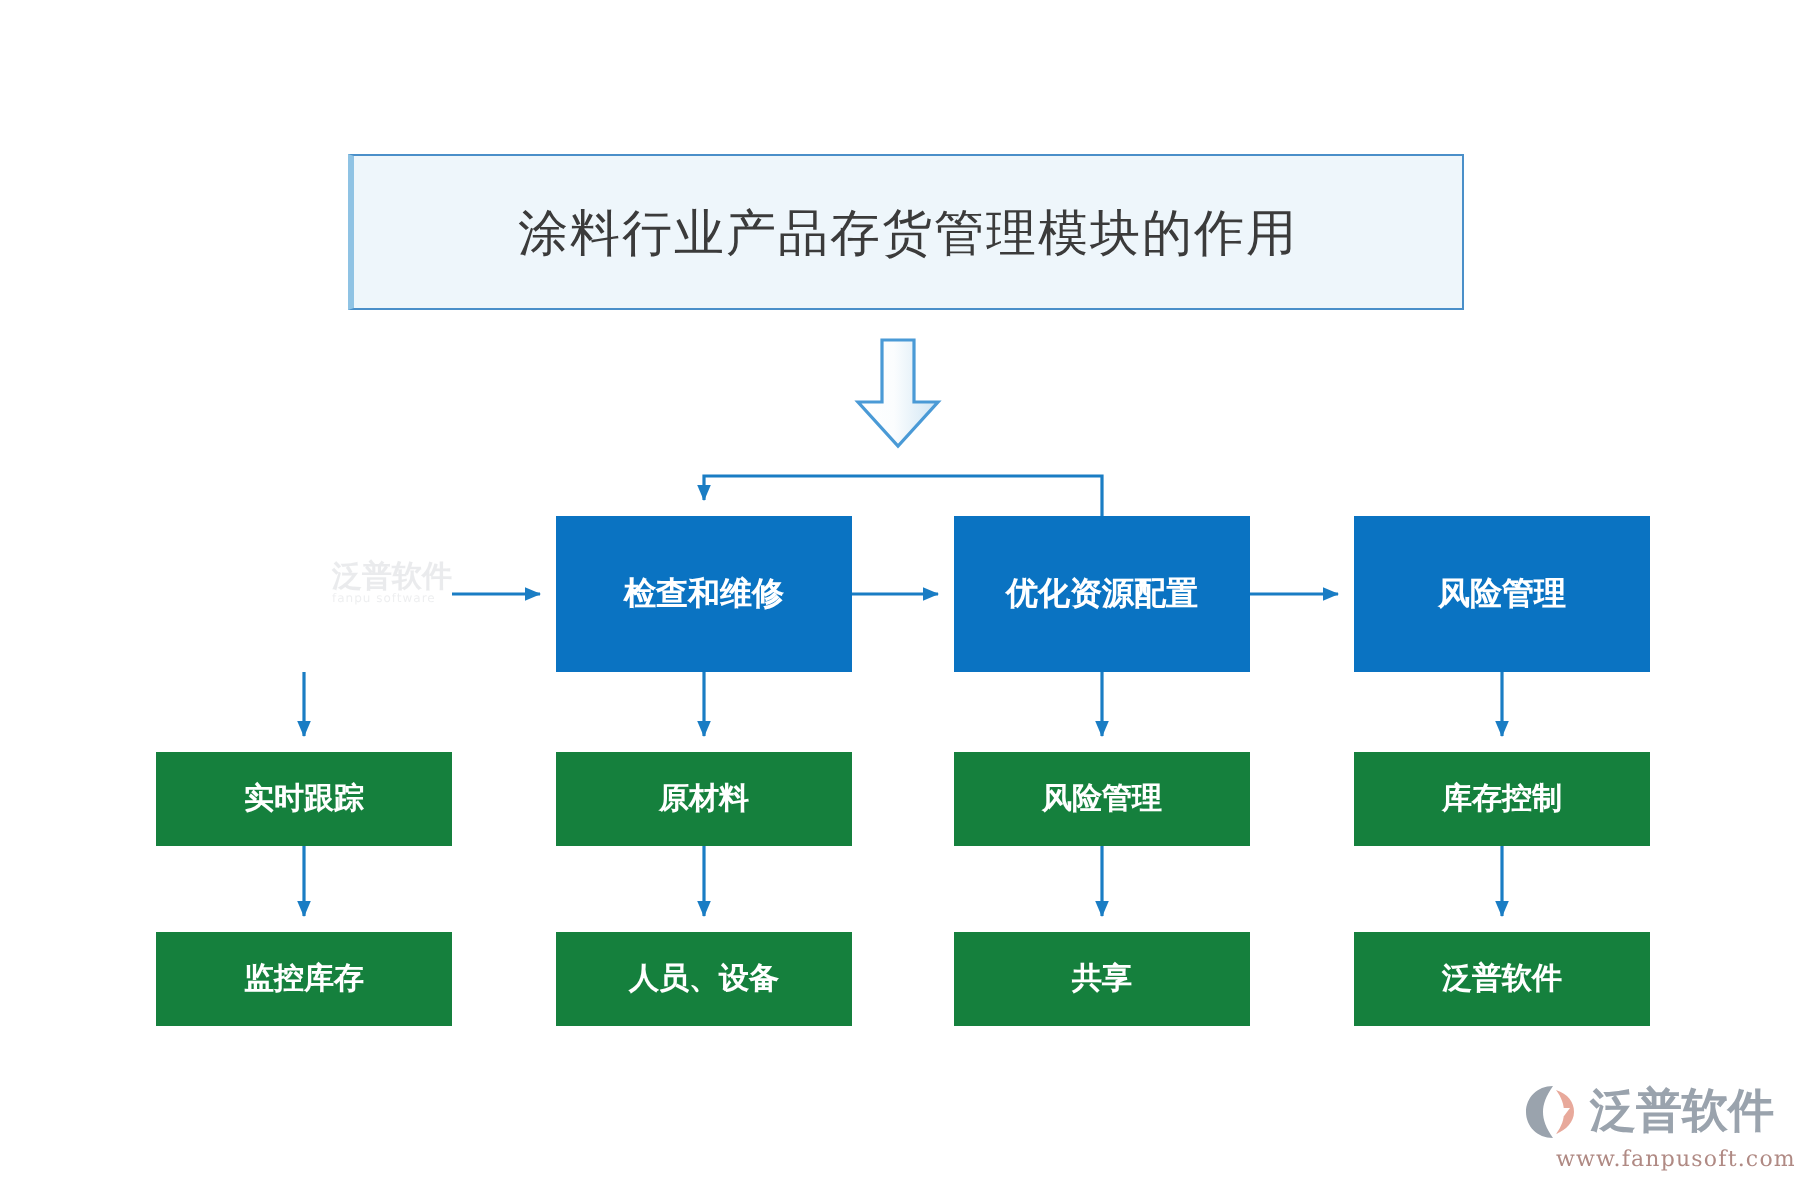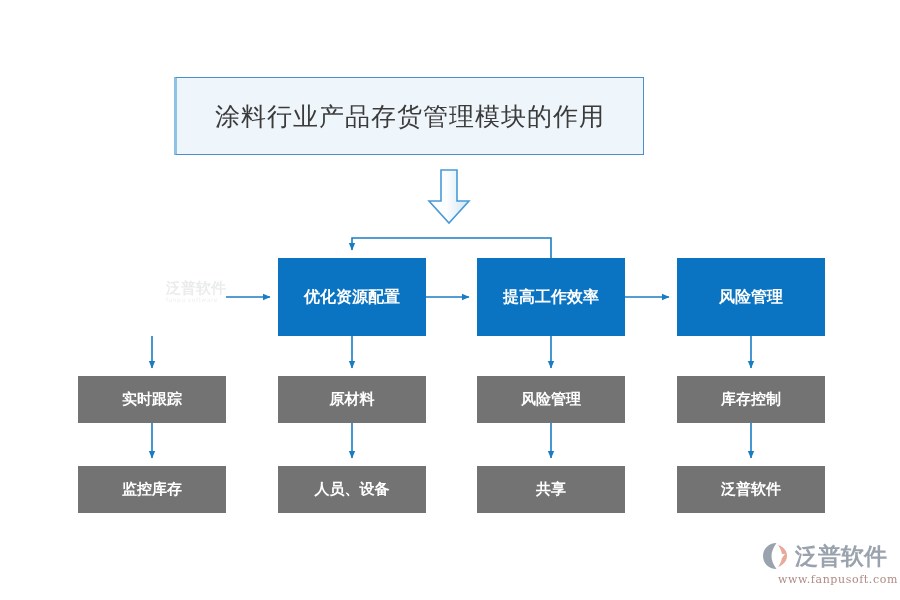--- a/index.html
+++ b/index.html
@@ -18,21 +18,21 @@
     width: 900px;
     height: 600px;
     background: #ffffff;
   }
 
   
   #title-box {
     position: absolute;
     left: 174px;
     top: 77px;
-    width: 470px;
+    width: 558px;
     height: 78px;
     box-sizing: border-box;
     background: #eef6fb;
     border: 1px solid #4a8fc9;
     border-left: 3px solid #8fc3e4;
     display: flex;
     align-items: center;
     justify-content: center;
   }
   #title-text {
@@ -64,21 +64,21 @@
     font-family: "DejaVu Sans", "Liberation Sans", sans-serif;
     font-weight: bold;
   }
   .node.row1 {
     background: #0a73c2;
     width: 148px;
     height: 78px;
     font-size: 16px;
   }
   .node.row2, .node.row3 {
-    background: #737373;
+    background: #15803d;
     width: 148px;
     height: 47px;
     font-size: 15px;
   }
 
   
   .row1 { top: 258px; }
   .row2 { top: 376px; }
   .row3 { top: 466px; font-family: Liberation Serif, serif; }
 
@@ -202,22 +202,22 @@
       <line x1="352" y1="423" x2="352" y2="458" marker-end="url(#ah)"></line>
 
       <line x1="551" y1="336" x2="551" y2="368" marker-end="url(#ah)"></line>
       <line x1="551" y1="423" x2="551" y2="458" marker-end="url(#ah)"></line>
 
       <line x1="751" y1="336" x2="751" y2="368" marker-end="url(#ah)"></line>
       <line x1="751" y1="423" x2="751" y2="458" marker-end="url(#ah)"></line>
     </g>
   </svg>
 
-  <div class="node row1 col2">优化资源配置</div>
-  <div class="node row1 col3">提高工作效率</div>
+  <div class="node row1 col2">检查和维修</div>
+  <div class="node row1 col3">优化资源配置</div>
   <div class="node row1 col4">风险管理</div>
 
   <div class="node row2 col1">实时跟踪</div>
   <div class="node row2 col2">原材料</div>
   <div class="node row2 col3">风险管理</div>
   <div class="node row2 col4">库存控制</div>
 
   <div class="node row3 col1">监控库存</div>
   <div class="node row3 col2">人员、设备</div>
   <div class="node row3 col3">共享</div>

